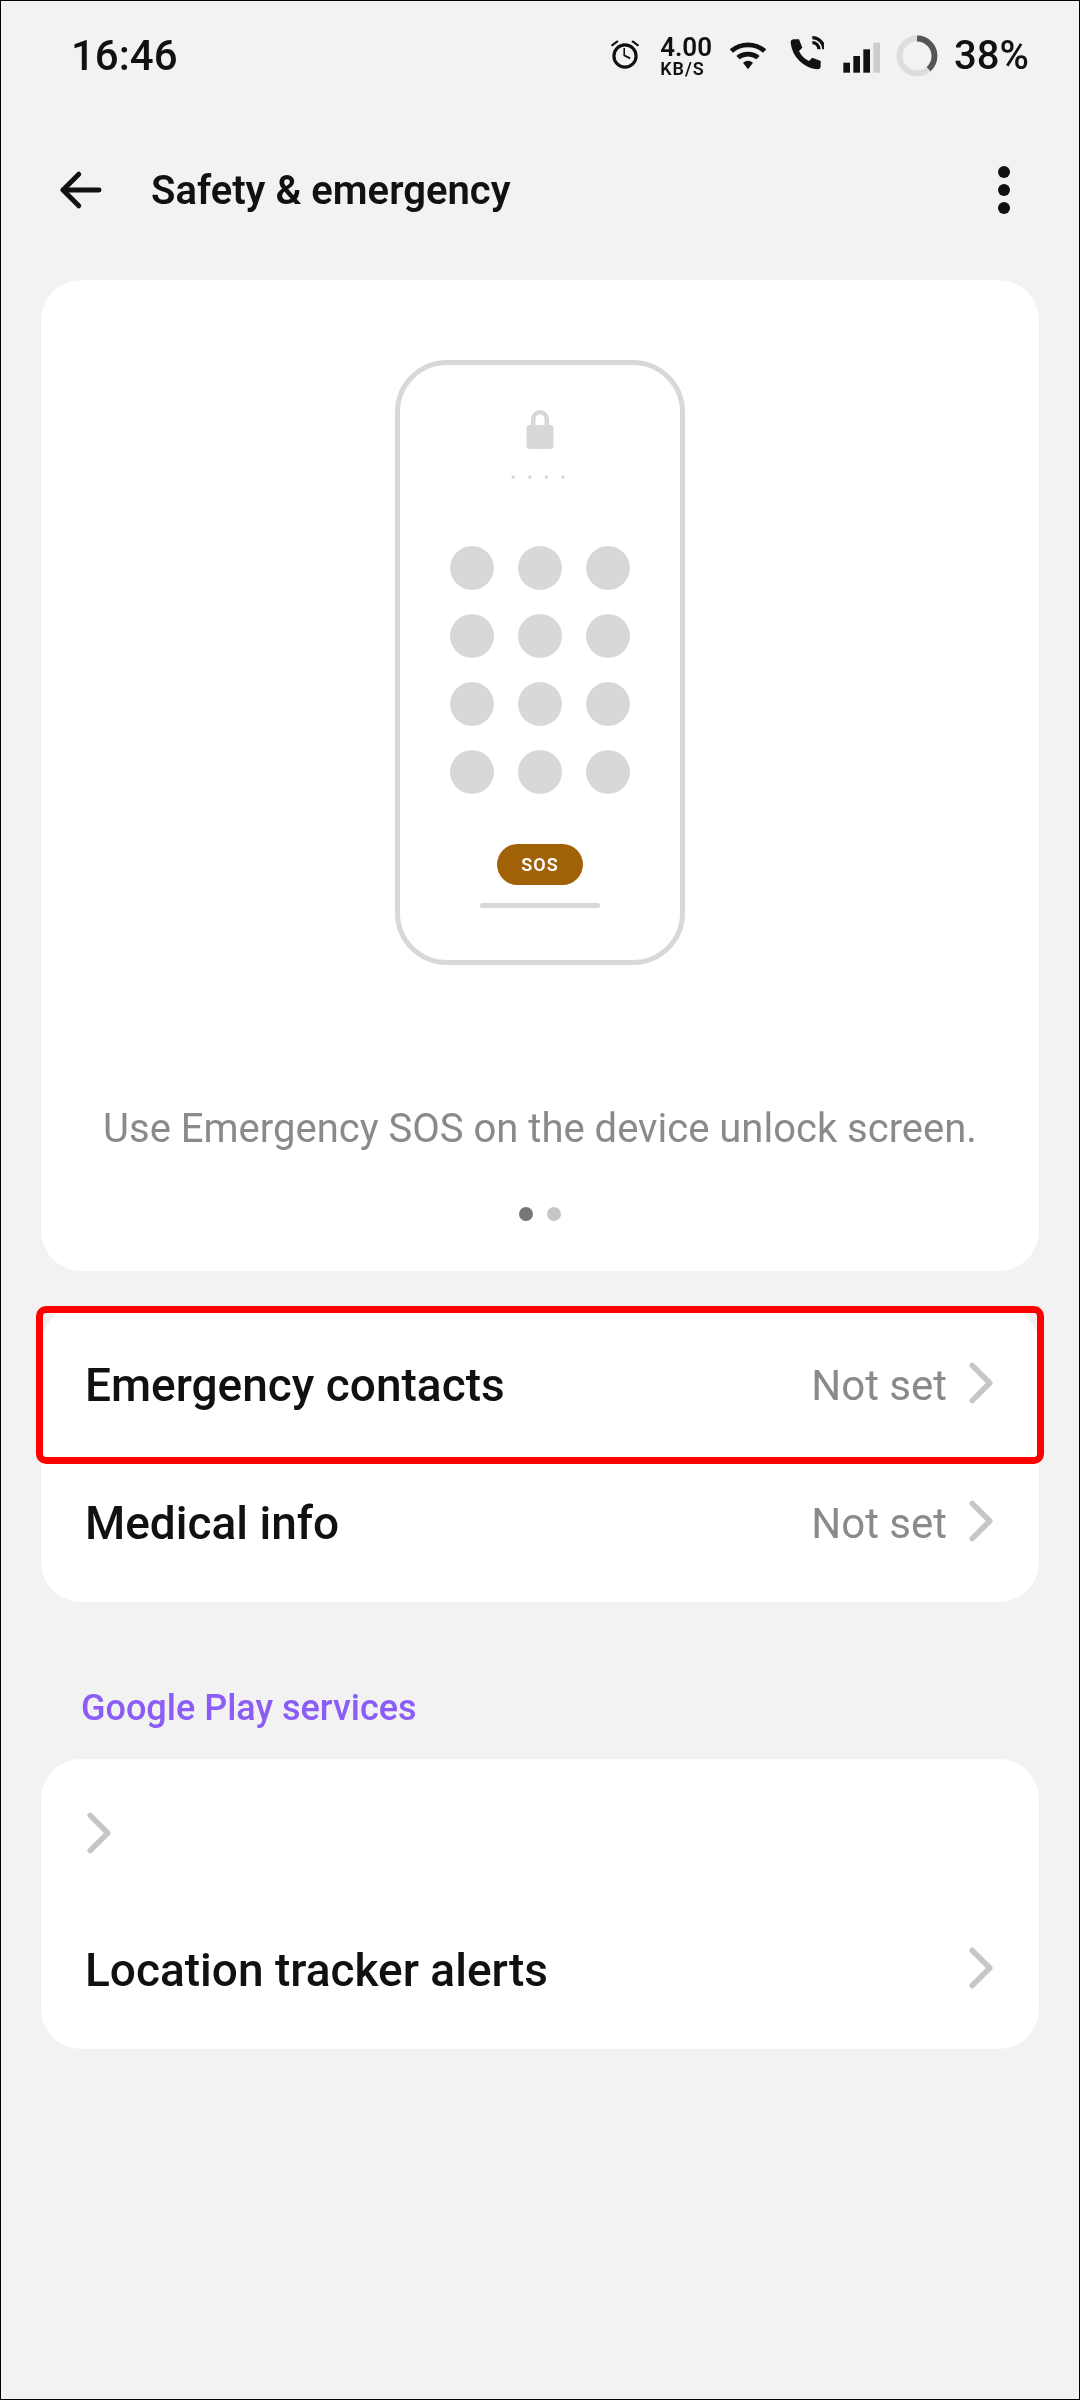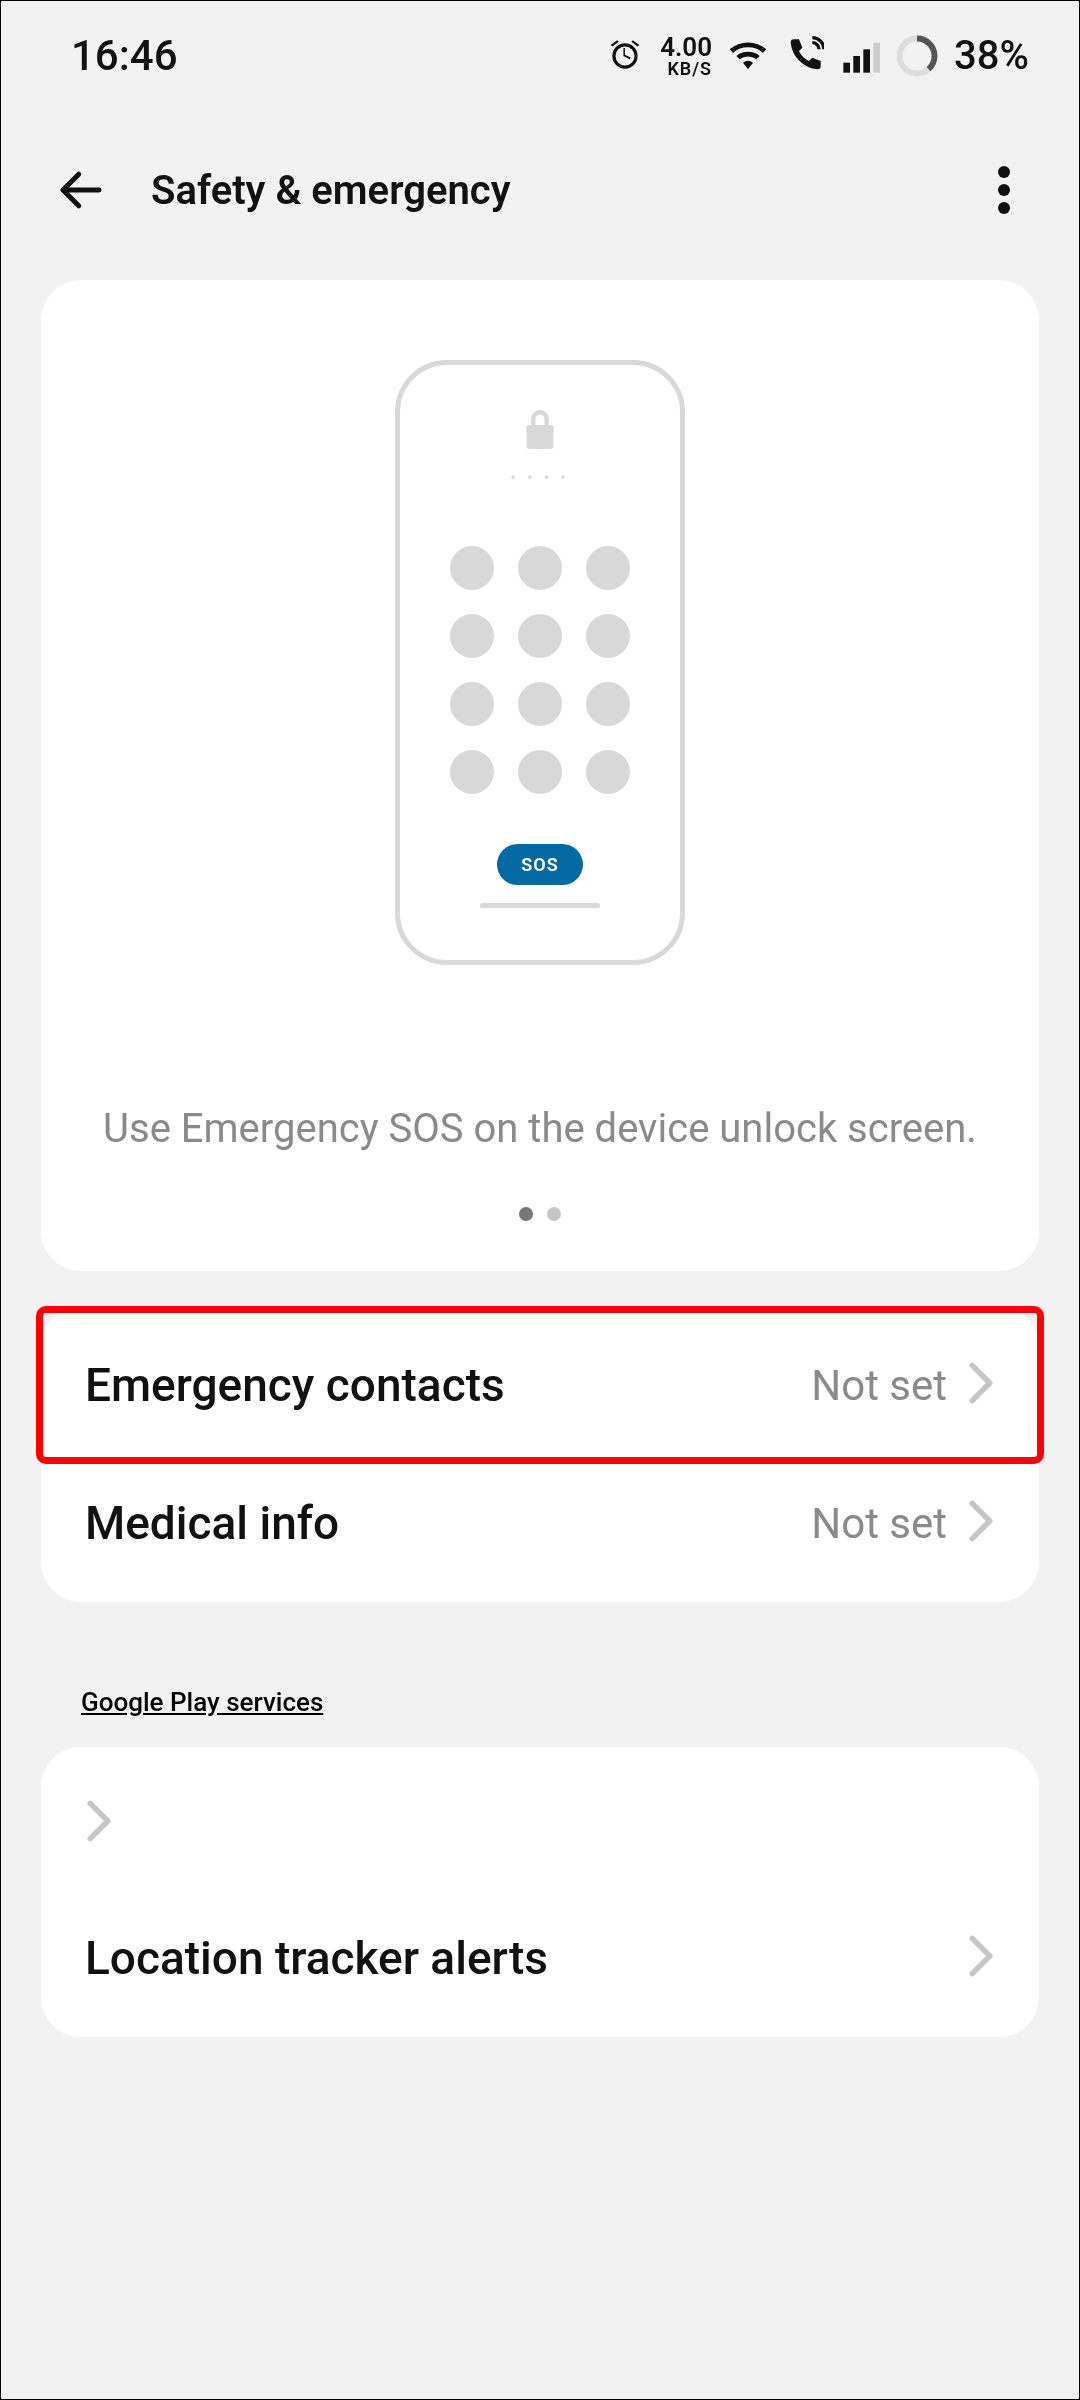--- a/index.html
+++ b/index.html
@@ -23,21 +23,21 @@
     color: #111;
   }
   .status-right {
     display: flex;
     align-items: center;
     gap: 16px;
   }
   .status-right .net-speed {
     font-size: 26px;
     line-height: 1;
-    text-align: right;
+    text-align: left;
     font-weight: 600;
   }
   .status-right .net-speed .sub { font-size: 18px; font-weight: 600; letter-spacing: 1px;}
   .status-right svg { display: block; }
   .battery-text { font-size: 40px; }
 
   
   .header {
     display: flex;
     align-items: center;
@@ -96,21 +96,21 @@
     grid-template-columns: repeat(3, 44px);
     grid-gap: 24px;
     margin-bottom: 50px;
   }
   .key {
     width: 44px; height: 44px;
     background: #d8d8d8;
     border-radius: 50%;
   }
   .sos-btn {
-    background: #0369a1;
+    background: #a16207;
     color: #fff;
     font-size: 18px;
     font-weight: 600;
     padding: 10px 24px;
     border-radius: 28px;
     letter-spacing: 1px;
   }
   .phone-bar {
     width: 120px; height: 5px;
     background: #d8d8d8;
@@ -157,25 +157,24 @@
   }
 
   .highlight {
     position: absolute;
     border: 7px solid #ff0000;
     border-radius: 10px;
     pointer-events: none;
   }
 
   .section-title {
-    font-size: 26px;
-    color: #000000;
+    font-size: 36px;
+    color: #8b5cf6;
     padding: 50px 80px 30px 80px;
     font-weight: 500;
-    text-decoration: underline;
   }
 
   .list-card { padding: 10px 0; }
   .wrapper { position: relative; }
 </style>
 </head>
 <body>
 
 <div class="wrapper">
 

